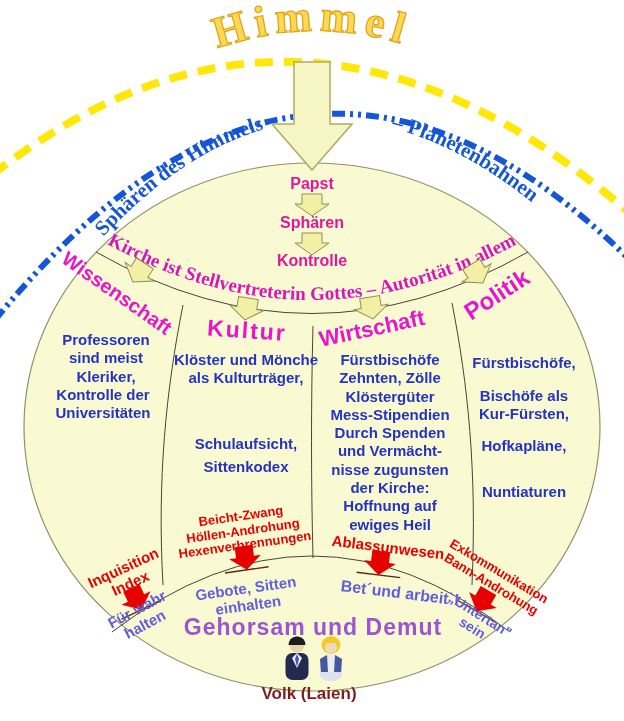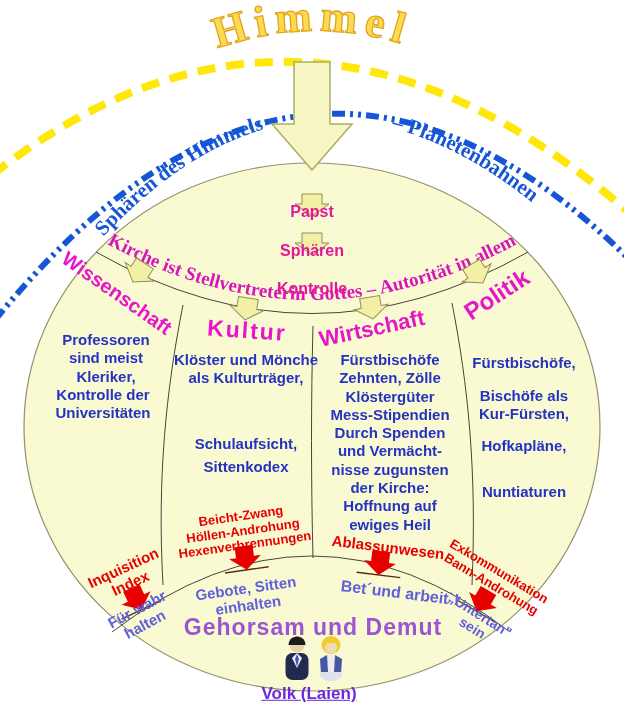--- a/index.html
+++ b/index.html
@@ -1,27 +1,27 @@
 <!DOCTYPE html>
 <html><head>
 <meta charset="utf-8">
 <style>
   html,body{margin:0;padding:0;background:#fff;}
   .stage{position:relative;width:624px;height:721px;overflow:hidden;background:#fff;
          font-family:"Liberation Sans",sans-serif;}
   .stage svg{position:absolute;left:0;top:0;}
   .t{position:absolute;transform:translate(-50%,-50%);text-align:center;font-weight:bold;
      white-space:pre-line;line-height:1.2;}
-  .hier{color:#E3169B;font-size:16px;margin-top:28px;}
+  .hier{color:#E3169B;font-size:16px;}
   .seclabel{color:#E816CB;font-size:20px;}
   .body-blue{color:#2533C3;font-size:15px;line-height:1.22;text-align:center;}
   .warn{color:#E80000;line-height:1.12;}
   .cmd{color:#6060DF;font-size:15px;line-height:1.1;}
   .gehorsam{color:#9B55D2;font-size:23px;letter-spacing:1px;}
-  .volk{color:#6d28d9;font-size:17px;text-decoration:underline;}
+  .volk{color:#7f1d1d;font-size:17px;}
   .serif-it{font-family:"Liberation Serif",serif;}
 </style>
 </head>
 <body>
 
 <div class="stage">
 
   <svg width="624" height="721" viewBox="0 0 624 721">
     <defs>
       <path id="himmel-path" d="M 185 62 Q 312 2 440 58"></path>

